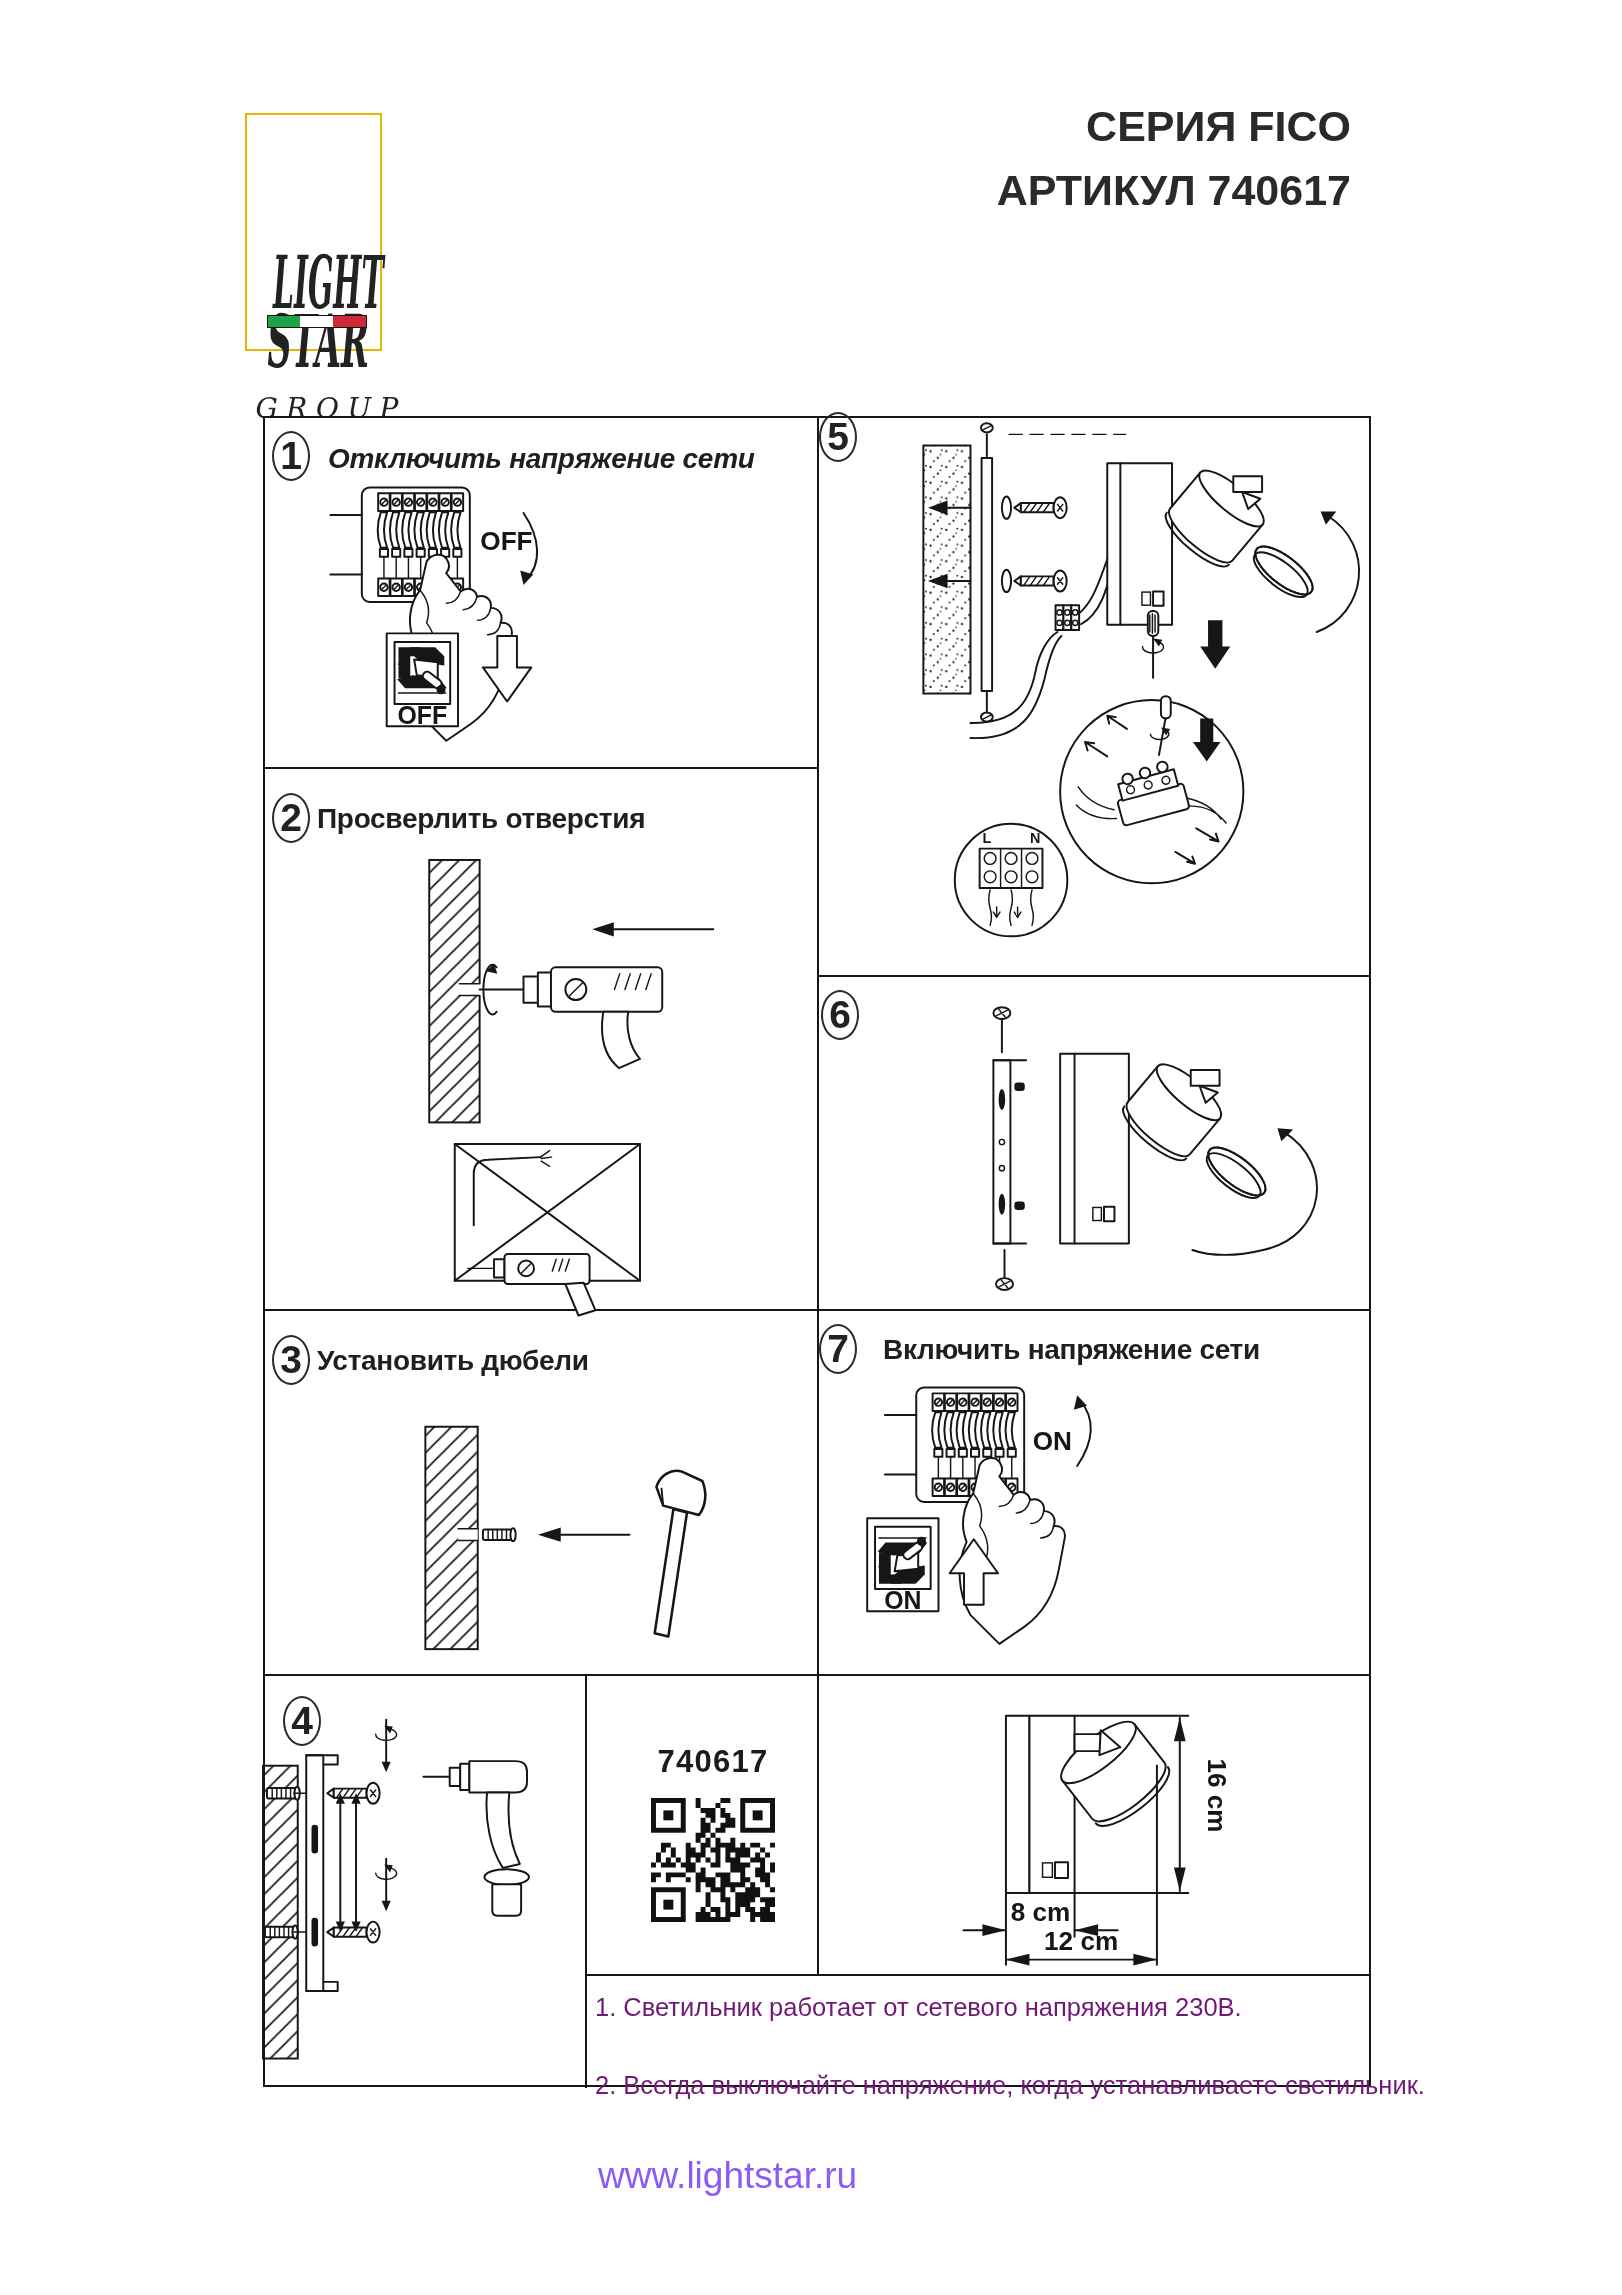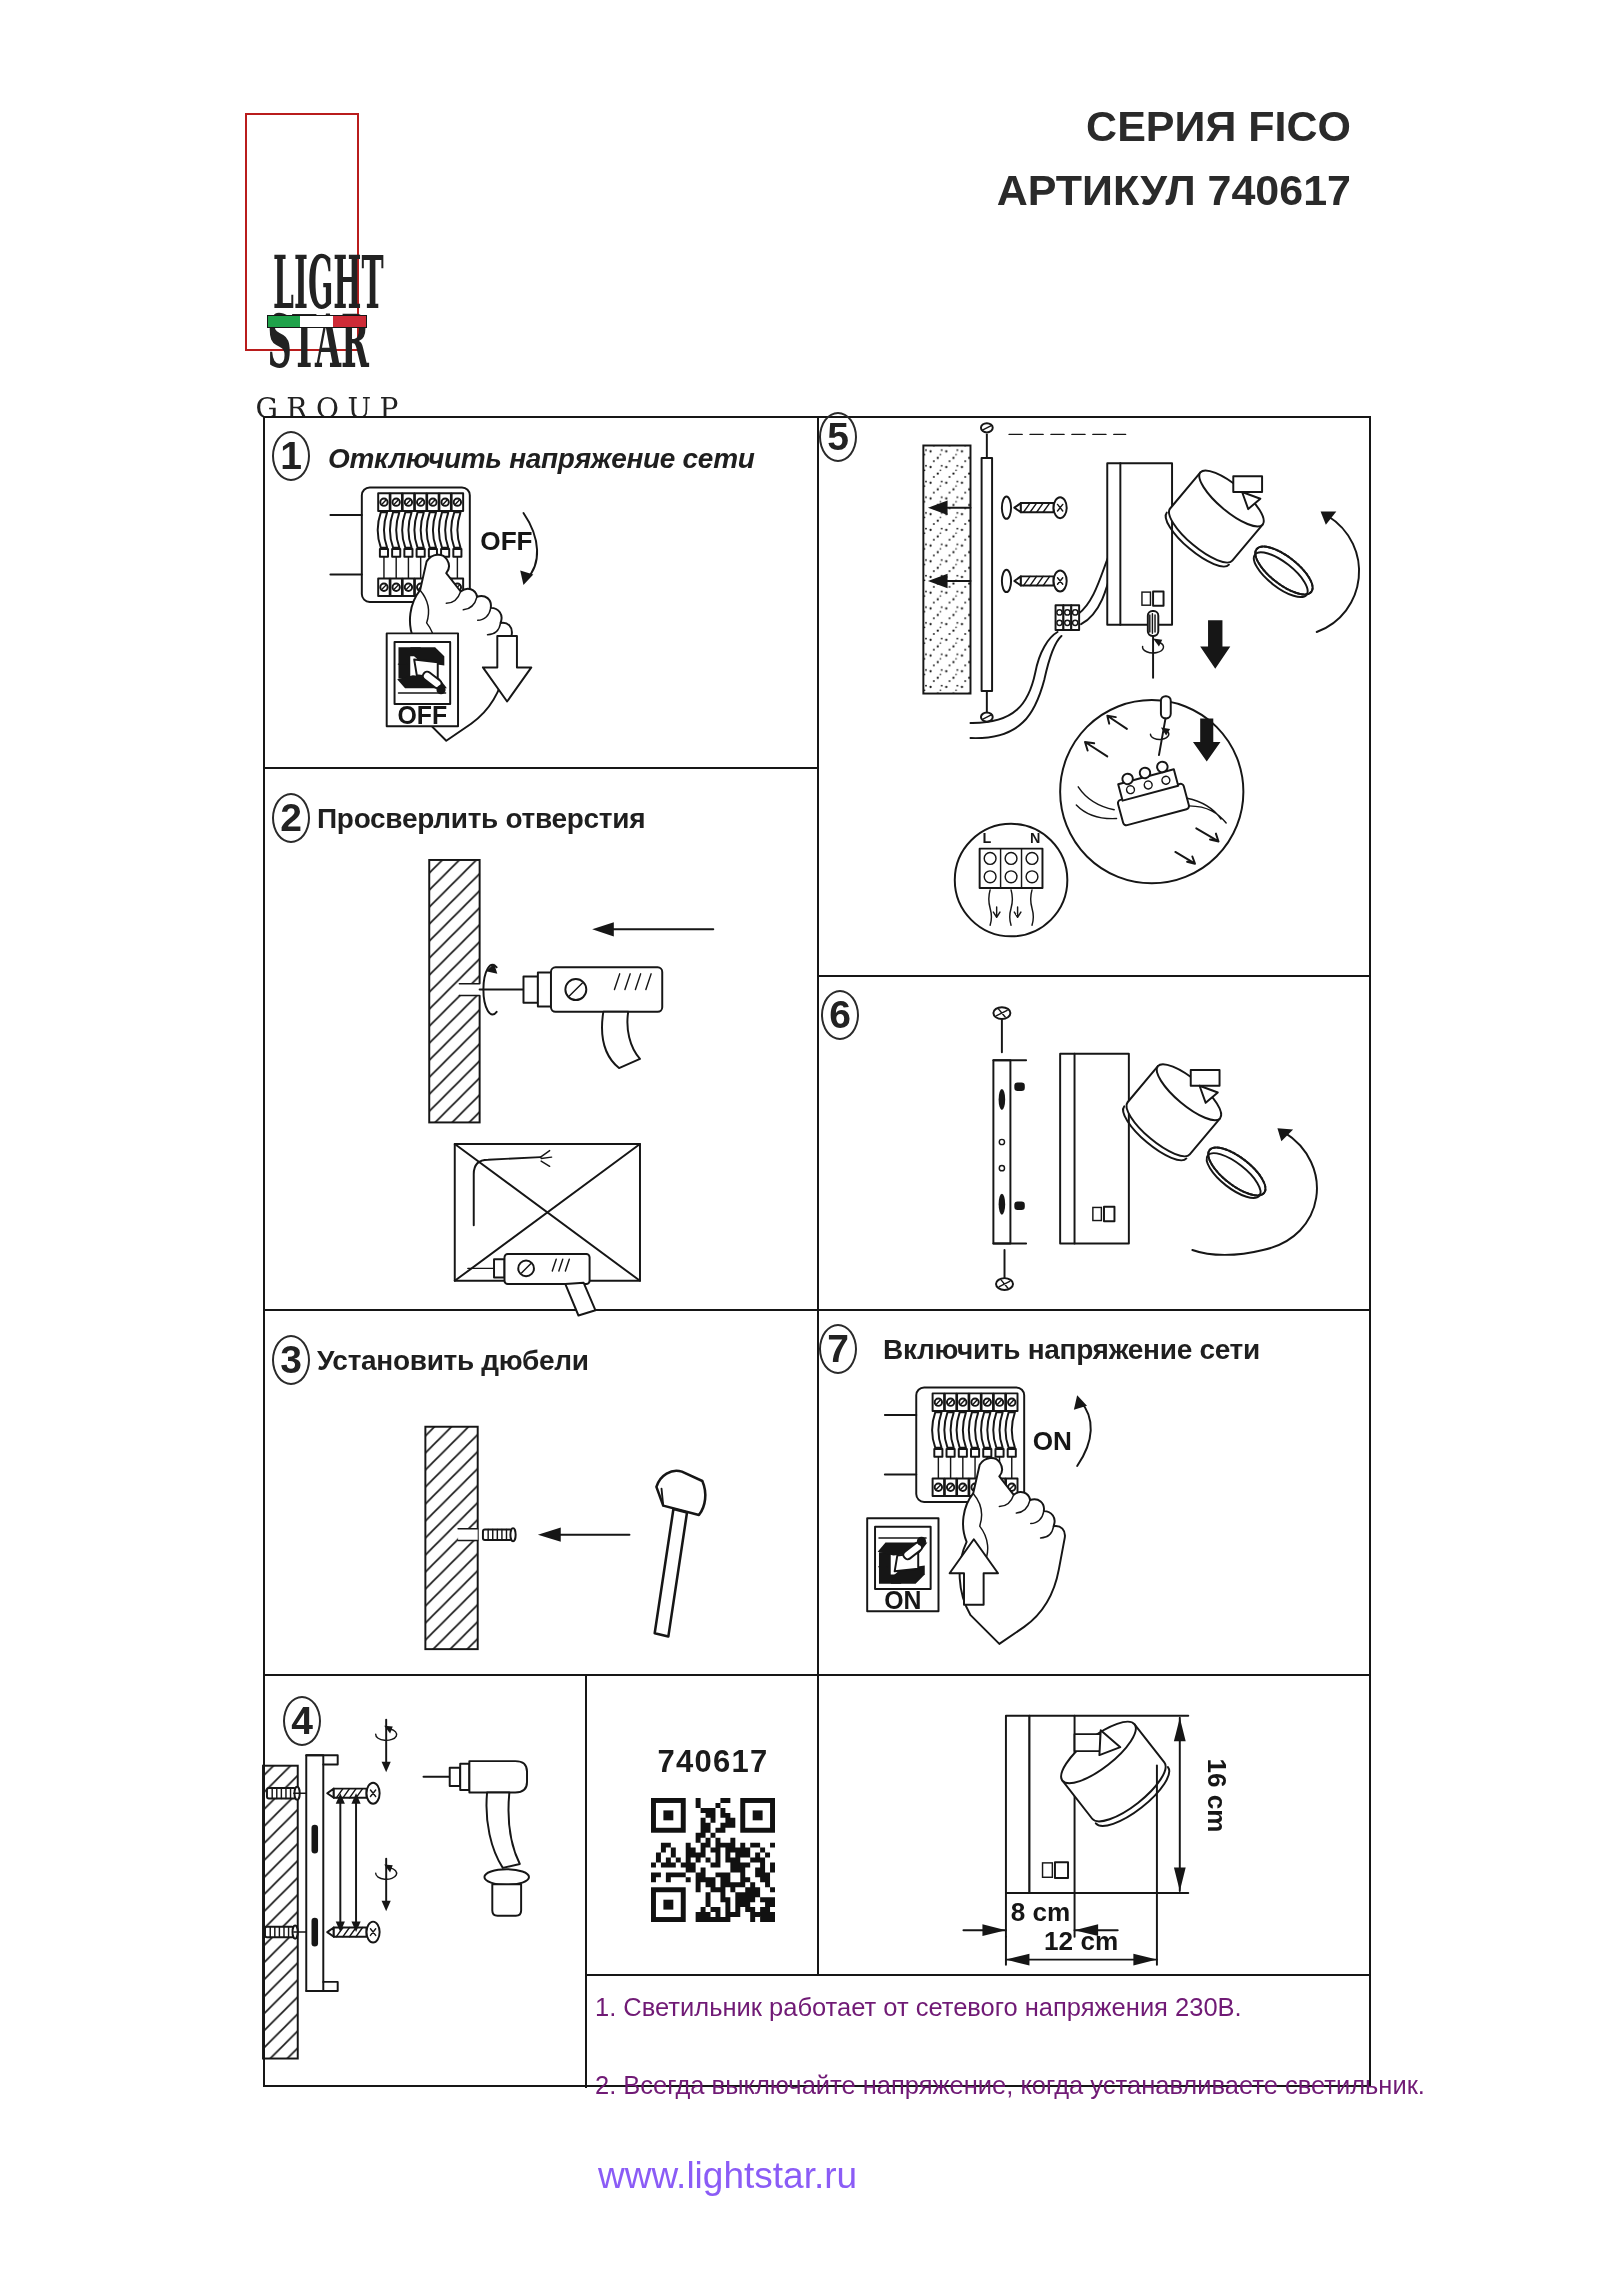--- a/index.html
+++ b/index.html
@@ -2,21 +2,21 @@
 <html style="font-size:10.5px"><head>
 <meta charset="utf-8">
 <style>
   html,body{margin:0;padding:0;background:#888;}
   .page{position:relative;width:1623px;height:2295px;background:#fff;overflow:hidden;
         font-family:"Liberation Sans",sans-serif;color:#1f1f1f;}
   
   .hdr{position:absolute;right:272px;text-align:right;font-weight:bold;color:#2a2a2a;
        font-size:43px;line-height:1;letter-spacing:0;white-space:nowrap;}
   
-  .logobox{position:absolute;left:245px;top:113px;width:114px;height:238px;border:2px solid #b91c1c;box-sizing:border-box;}
+  .logobox{position:absolute;left:245px;top:113px;width:137px;height:238px;border:2px solid #eab308;box-sizing:border-box;font-style:italic;}
   .logotxt{position:absolute;left:0;width:137px;text-align:center;font-family:"DejaVu Serif",serif;
            font-weight:bold;color:#222;white-space:nowrap;}
   .flag{position:absolute;left:19.6px;top:200px;width:98px;height:11px;border:1.3px solid #161616;display:flex;box-sizing:content-box;}
   .flag div{height:100%;flex:1;}
   
   .gl{position:absolute;background:#161616;}
   
   .badge{position:absolute;width:38px;height:50px;border:2.3px solid #2a2a2a;border-radius:50%;
          display:flex;align-items:center;justify-content:center;font-size:39px;font-weight:600;color:#222;box-sizing:border-box;}
   .stitle{position:absolute;font-size:28px;font-weight:bold;color:#1f1f1f;line-height:37px;white-space:nowrap;letter-spacing:-0.3px;}

